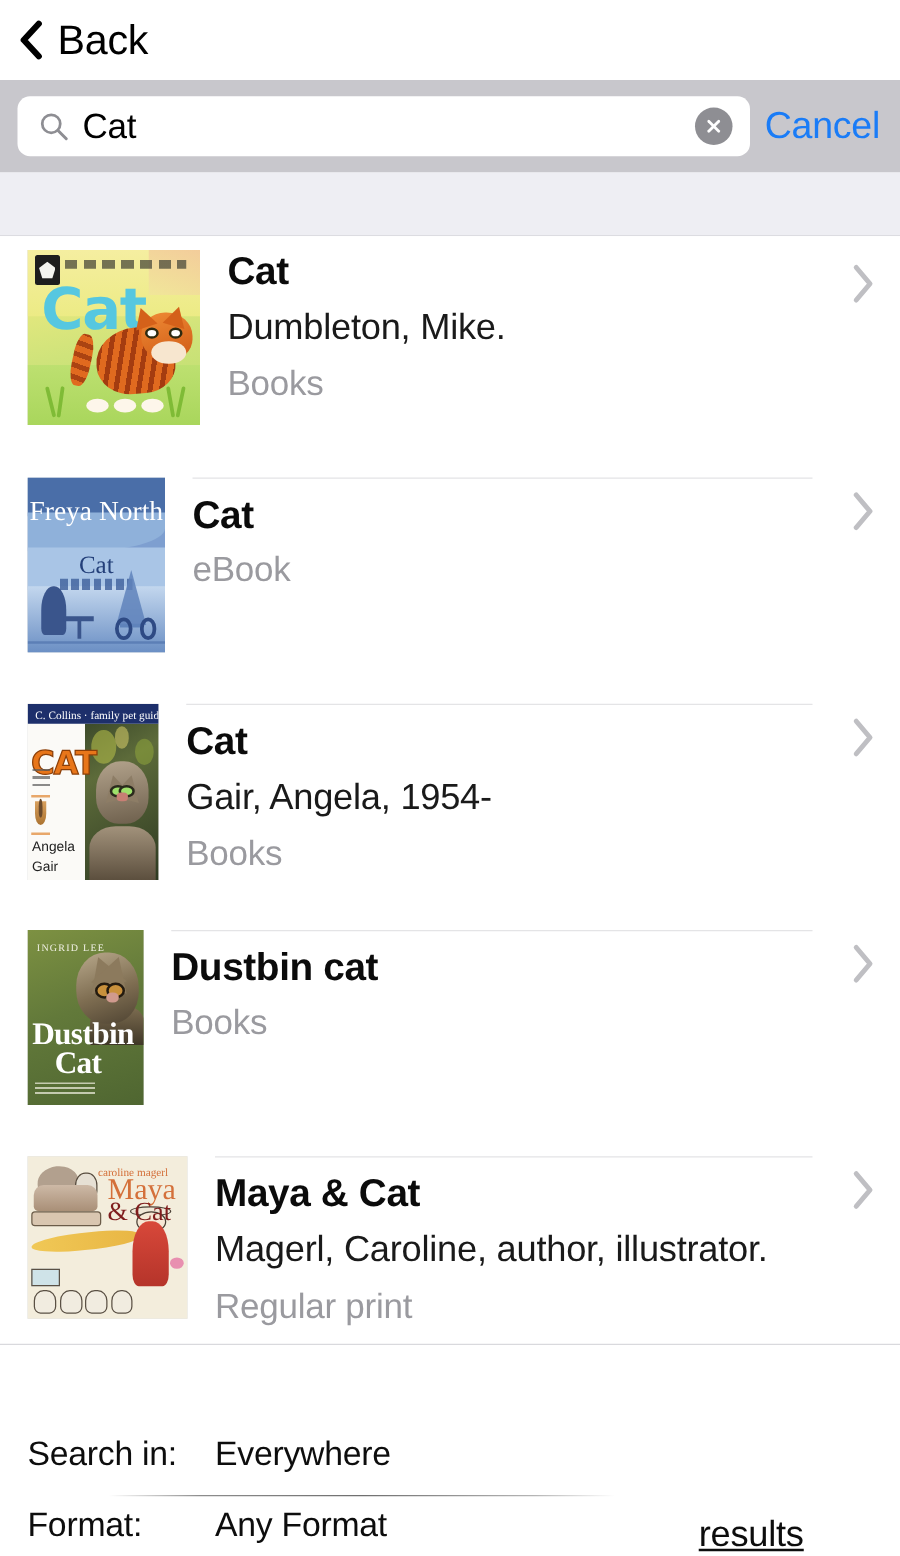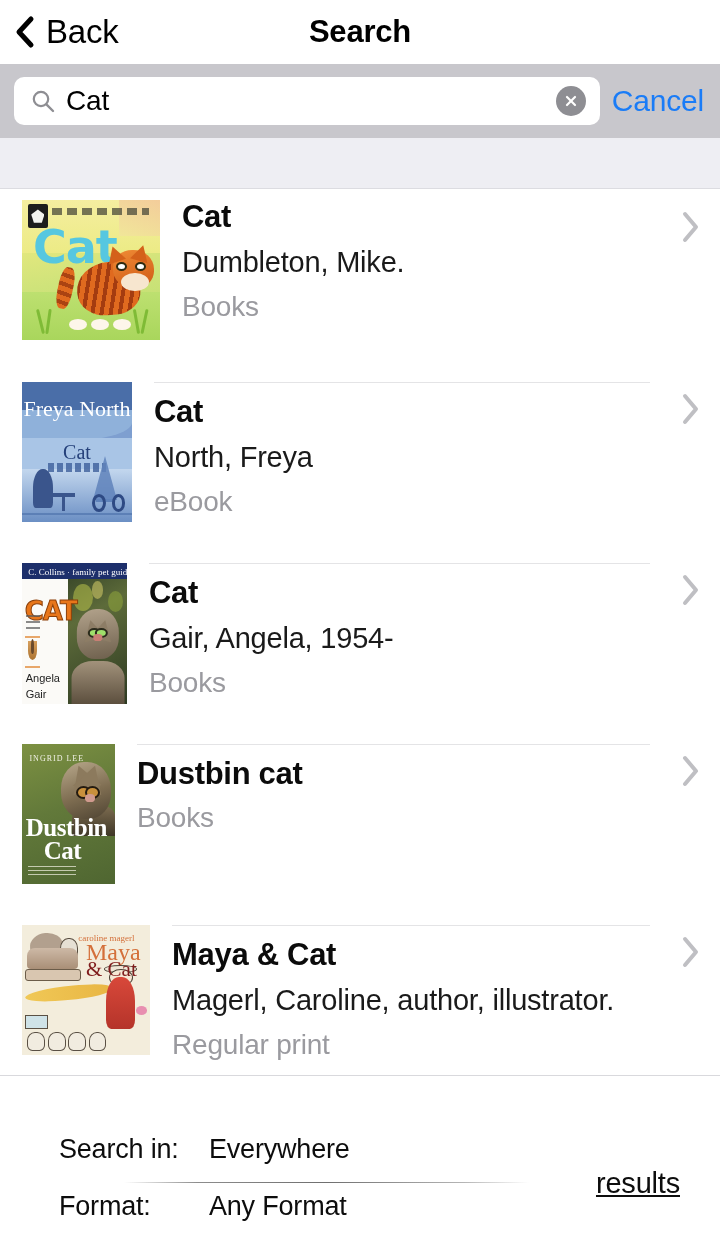--- a/index.html
+++ b/index.html
@@ -167,22 +167,21 @@
   .chevron-cell svg { display:block; }
 
   
   .bottom-bar {
     position: absolute;
     left: 0; right: 0; bottom: 0;
     height: 170px;
     background: #ffffff;
     border-top: 1px solid #d9d9dd;
     display: flex;
-    align-items: center;
-    padding-left: 37px;
+    align-items: flex-end;
   }
   .bottom-left {
     flex: 1;
     padding-left: 22px;
     padding-top: 44px;
   }
   .bb-row {
     display: flex;
     align-items: baseline;
     height: 48px;
@@ -407,21 +406,20 @@
 
   <div class="navbar">
     <div class="back-btn">
       <span class="back-chevron">
         <svg width="22" height="34" viewBox="0 0 22 34">
           <polyline points="17,4 5,17 17,30" fill="none" stroke="#000" stroke-width="5" stroke-linecap="round" stroke-linejoin="round"></polyline>
         </svg>
       </span>
       <span class="back-label">Back</span>
     </div>
-    <div class="nav-title">Search</div>
   </div>
 
   <div class="searchbar-wrap">
     <div class="search-field">
       <span class="search-icon">
         <svg width="26" height="26" viewBox="0 0 26 26">
           <circle cx="11" cy="11" r="7.2" fill="none" stroke="#8e8e93" stroke-width="2.2"></circle>
           <line x1="16.4" y1="16.4" x2="23" y2="23" stroke="#8e8e93" stroke-width="2.4" stroke-linecap="round"></line>
         </svg>
       </span>
@@ -503,21 +501,20 @@
             <div class="bike">
                 <div class="wh whL"></div>
                 <div class="wh whR"></div>
               </div>
           </div>
         </div>
       </div>
       <div class="row-main">
         <div class="row-sep"></div>
         <div class="row-title">Cat</div>
-        <div class="row-author">North, Freya</div>
         <div class="row-format">eBook</div>
       </div>
       <div class="chevron-cell">
         <span>
           <svg width="24" height="38" viewBox="0 0 24 38">
             <polyline points="7,6 18,19 7,32" fill="none" stroke="#bfbfc3" stroke-width="4" stroke-linecap="round" stroke-linejoin="round"></polyline>
           </svg>
         </span>
       </div>
     </div>

